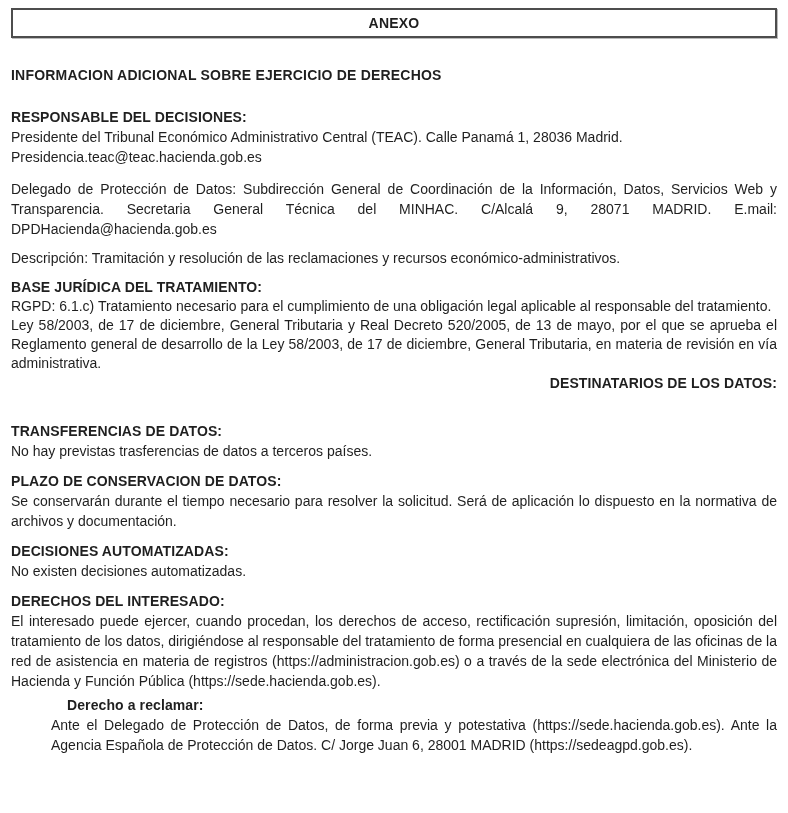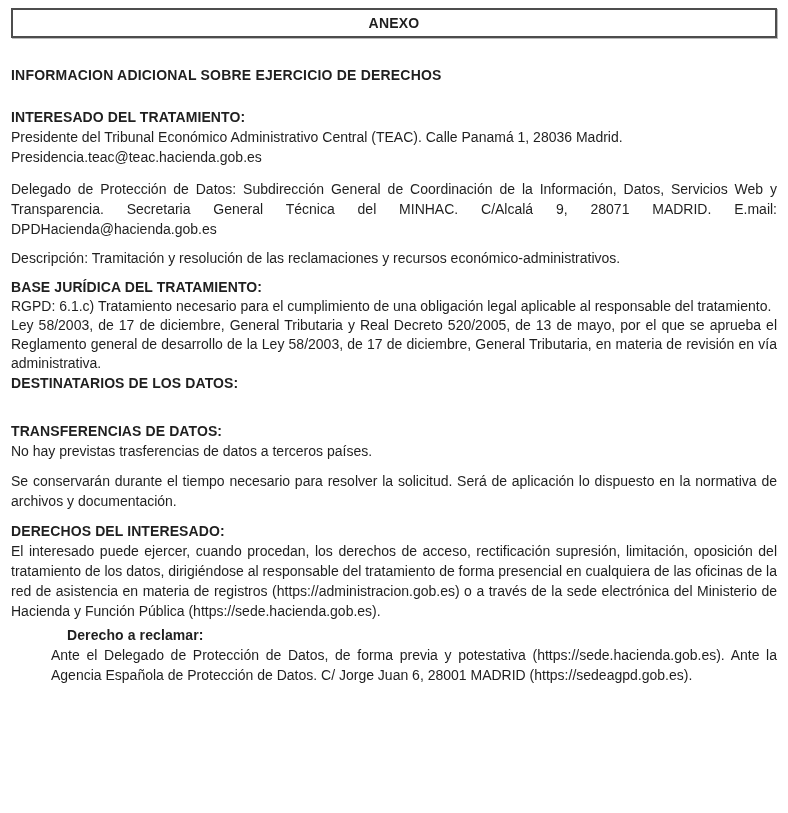--- a/index.html
+++ b/index.html
@@ -26,42 +26,42 @@
 
   section { margin: 0 0 9px 0; }
   h2 { font-size: 14px; font-weight: 700; margin: 0; line-height: 20px; letter-spacing: .1px; }
   p { margin: 0; }
   .just { text-align: justify; }
   .tight { line-height: 19px; }
   .u { }
 
   .dpd { margin-top: 12px; }
   .sec-base { margin-bottom: 0; }
-  .sec-dest { margin-bottom: 8px; }
+  .sec-dest { margin-bottom: 8px; text-align: right; }
   .sec-trans { margin-bottom: 10px; margin-top: 28px; }
   .sec-plazo { margin-bottom: 10px; }
   .sec-decis { margin-bottom: 10px; }
   .sec-derechos { margin-bottom: 4px; }
 
   .reclamar-heading { padding-left: 56px; }
   .reclamar-text { margin-left: 40px; line-height: 20px; }
 </style>
 </head>
 <body>
 
 <div class="page">
 
   <div class="anexo-box">
     <span>ANEXO</span>
   </div>
 
   <div class="doc-title">INFORMACION ADICIONAL SOBRE EJERCICIO DE DERECHOS</div>
 
   <section>
-    <h2>INTERESADO DEL TRATAMIENTO:</h2>
+    <h2>RESPONSABLE DEL DECISIONES:</h2>
     <p>Presidente del Tribunal Económico Administrativo Central (TEAC). Calle Panamá 1, 28036 Madrid.</p>
     <p>Presidencia.teac@teac.hacienda.gob.es</p>
     <p class="just dpd"><span class="u">Delegado de Protección de Datos:</span><span> Subdirección General de Coordinación de la Información, Datos, Servicios Web y Transparencia. Secretaria General Técnica del MINHAC. C/Alcalá 9, 28071 MADRID. E.mail: DPDHacienda@hacienda.gob.es</span></p>
   </section>
 
   <section>
     <p><span class="u">Descripción</span><span>: Tramitación y resolución de las reclamaciones y recursos económico-administrativos.</span></p>
   </section>
 
   <section class="sec-base">
@@ -73,23 +73,28 @@
   <section class="sec-dest">
     <h2>DESTINATARIOS DE LOS DATOS:</h2>
   </section>
 
   <section class="sec-trans">
     <h2>TRANSFERENCIAS DE DATOS:</h2>
     <p>No hay previstas trasferencias de datos a terceros países.</p>
   </section>
 
   <section class="sec-plazo">
+    <h2>PLAZO DE CONSERVACION DE DATOS:</h2>
     <p class="just">Se conservarán durante el tiempo necesario para resolver la solicitud. Será de aplicación lo dispuesto en la normativa de archivos y documentación.</p>
   </section>
 
+  <section class="sec-decis">
+    <h2>DECISIONES AUTOMATIZADAS:</h2>
+    <p>No existen decisiones automatizadas.</p>
+  </section>
 
   <section class="sec-derechos">
     <h2>DERECHOS DEL INTERESADO:</h2>
     <p class="just">El interesado puede ejercer, cuando procedan, los derechos de acceso, rectificación supresión, limitación, oposición del tratamiento de los datos, dirigiéndose al responsable del tratamiento de forma presencial en cualquiera de las oficinas de la red de asistencia en materia de registros (https://administracion.gob.es) o a través de la sede electrónica del Ministerio de Hacienda y Función Pública (https://sede.hacienda.gob.es).</p>
   </section>
 
   <section>
     <h2 class="reclamar-heading">Derecho a reclamar:</h2>
     <p class="just reclamar-text">Ante el Delegado de Protección de Datos, de forma previa y potestativa (https://sede.hacienda.gob.es). Ante la Agencia Española de Protección de Datos. C/ Jorge Juan 6, 28001 MADRID (https://sedeagpd.gob.es).</p>
   </section>

